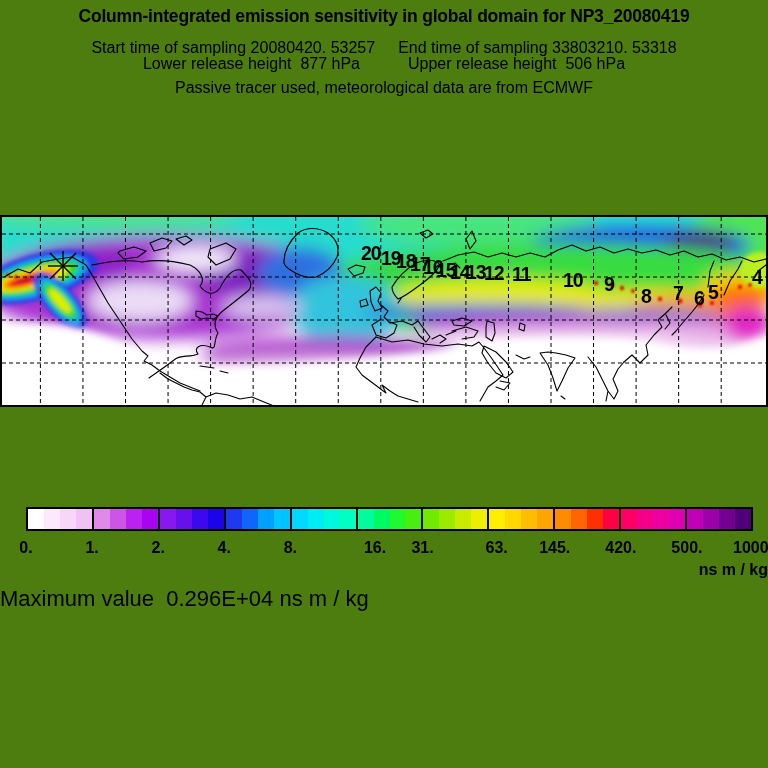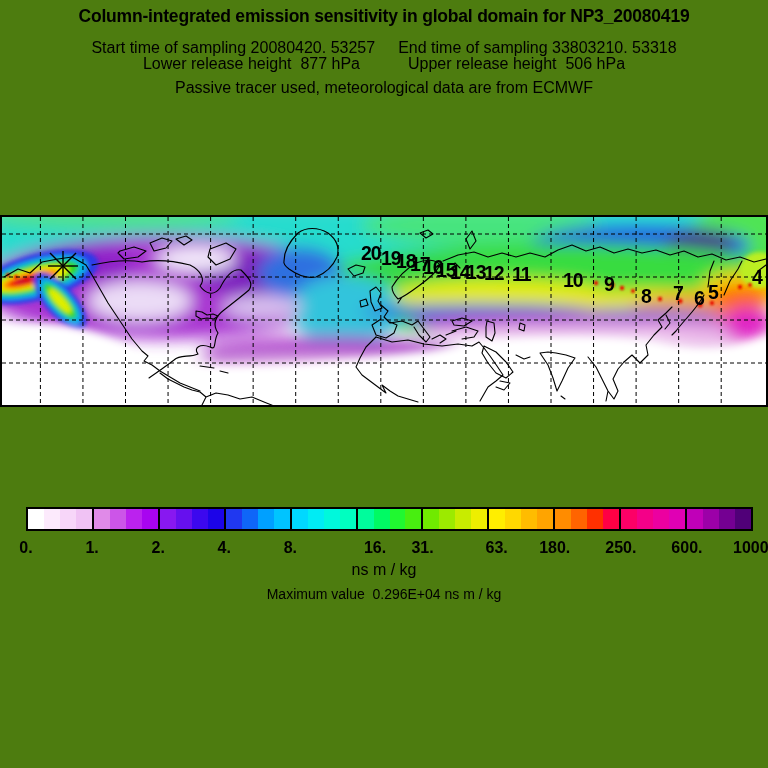--- a/index.html
+++ b/index.html
@@ -17,24 +17,24 @@
   
   .map{position:absolute;left:0;top:215px;width:768px;height:192px;}
   
   .cbar{position:absolute;left:26px;top:507px;width:727px;height:24px;
         border:2px solid #000;box-sizing:border-box;display:flex;}
   .cb-seg{height:100%;flex:1 1 0;border-right:2px solid #000;}
   .cb-seg:last-child{border-right:none;}
   .cbar-ticks{position:absolute;left:26px;top:539px;width:727px;height:20px;}
   .cbar-ticks span{position:absolute;transform:translateX(-50%);font-size:16px;
                    font-weight:700;white-space:pre;}
-  .units{position:absolute;left:0;top:561px;width:768px;text-align:center;
-         font-size:16px;font-weight:400;}
-  .maxline{position:absolute;left:0;top:586px;width:768px;text-align:center;
-           font-size:14px;font-weight:400;white-space:pre;}
+  .units{position:absolute;left:0;top:561px;width:768px;text-align:right;
+         font-size:16px;font-weight:700;}
+  .maxline{position:absolute;left:0;top:586px;width:768px;
+           font-size:22px;font-weight:400;white-space:pre;}
 </style>
 </head>
 <body>
 
 <div class="page">
 
   <div class="hdr-title">Column-integrated emission sensitivity in global domain for NP3_20080419</div>
   <div class="hdr-row row2">
     <span>Start time of sampling 20080420. 53257</span>
     <span>End time of sampling 33803210. 53318</span>
@@ -237,21 +237,21 @@
     </div>
   <div id="cbar-ticks" class="cbar-ticks">
       <span style="left: 0px;">0.</span>
       <span style="left: 66.0909px;">1.</span>
       <span style="left: 132.182px;">2.</span>
       <span style="left: 198.273px;">4.</span>
       <span style="left: 264.364px;">8.</span>
       <span style="left: 349px;">16.</span>
       <span style="left: 396.545px;">31.</span>
       <span style="left: 462.636px; margin-left: 8px;">63.</span>
-      <span style="left: 528.727px;">180.</span>
-      <span style="left: 594.818px;">250.</span>
-      <span style="left: 660.909px;">600.</span>
+      <span style="left: 528.727px;">145.</span>
+      <span style="left: 594.818px;">420.</span>
+      <span style="left: 660.909px;">500.</span>
       <span style="left: 727px;">1000.</span>
     </div>
   <div class="units">ns m / kg</div>
   <div class="maxline">Maximum value  0.296E+04 ns m / kg</div>
 
 </div>
 
 </body></html>

